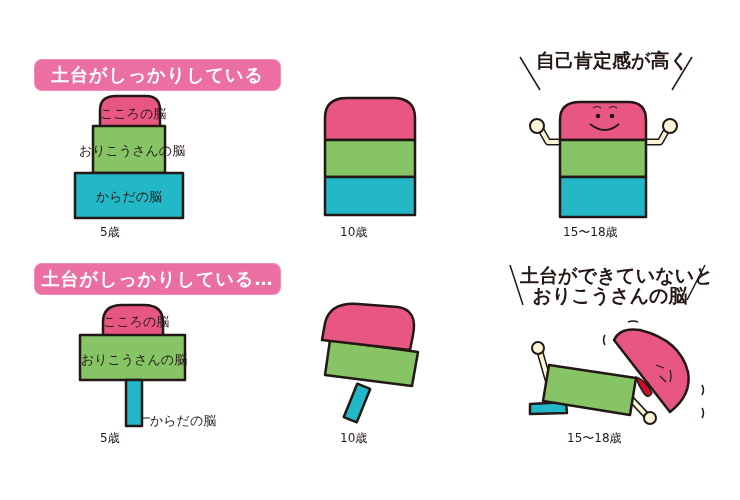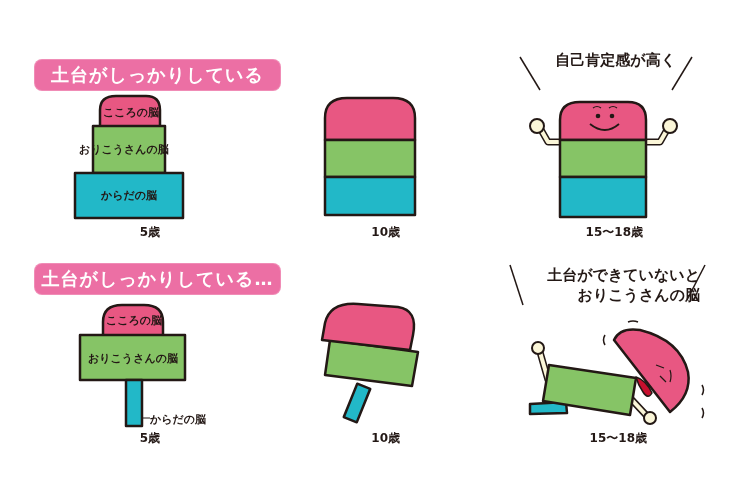--- a/index.html
+++ b/index.html
@@ -2,23 +2,23 @@
 <html><head>
 <meta charset="utf-8">
 <style>
   html, body { margin:0; padding:0; background:#ffffff; }
   body { width:740px; height:500px; position:relative; overflow:hidden;
          font-family:"DejaVu Sans", sans-serif; color:#231815; }
   .banner { position:absolute; left:35px; width:245px; height:30px; border-radius:7px;
             background:#ec6fa4; color:#fff; font-weight:bold; font-size:18px;
             display:flex; align-items:center; justify-content:center; letter-spacing:1px;
             box-shadow:0 0 0 1px #f08cb6; }
-  .age { position:absolute; font-size:12px; font-weight:bold; color:#231815; text-align:right; }
-  .lbl { position:absolute; font-size:11px; font-weight:bold; color:#231815; white-space:nowrap; }
-  .quote { position:absolute; font-size:15px; font-weight:bold; color:#231815; text-align:right; line-height:20px; white-space:nowrap; }
+  .age { position:absolute; font-size:12px; font-weight:normal; color:#231815; text-align:left; }
+  .lbl { position:absolute; font-size:13px; font-weight:normal; color:#231815; white-space:nowrap; }
+  .quote { position:absolute; font-size:19px; font-weight:bold; color:#231815; text-align:center; line-height:20px; white-space:nowrap; }
   svg { position:absolute; left:0; top:0; }
 </style>
 </head>
 <body>
 
 <div class="banner" style="top:60px;">土台がしっかりしている</div>
 
 <svg width="740" height="500">
   <g stroke="#231815" stroke-width="2.5" stroke-linejoin="round">
 

